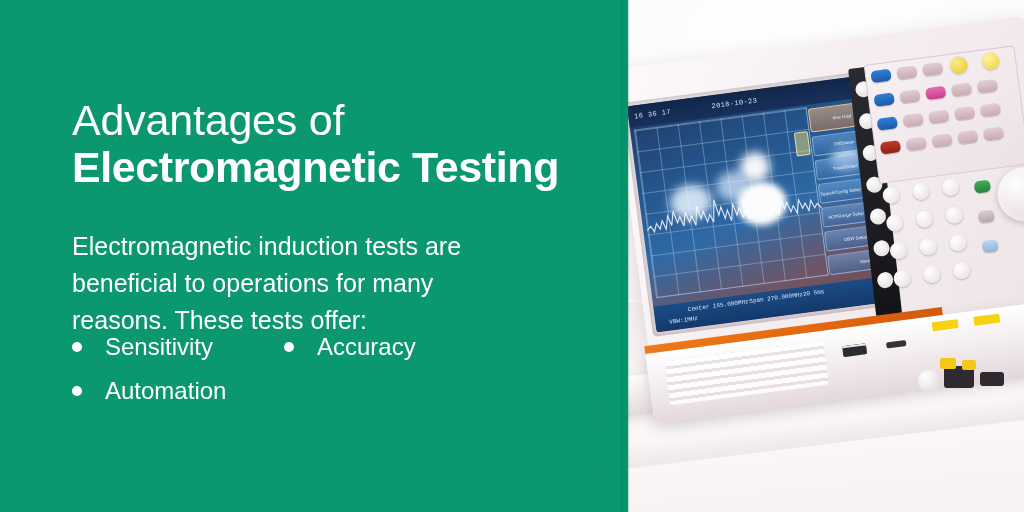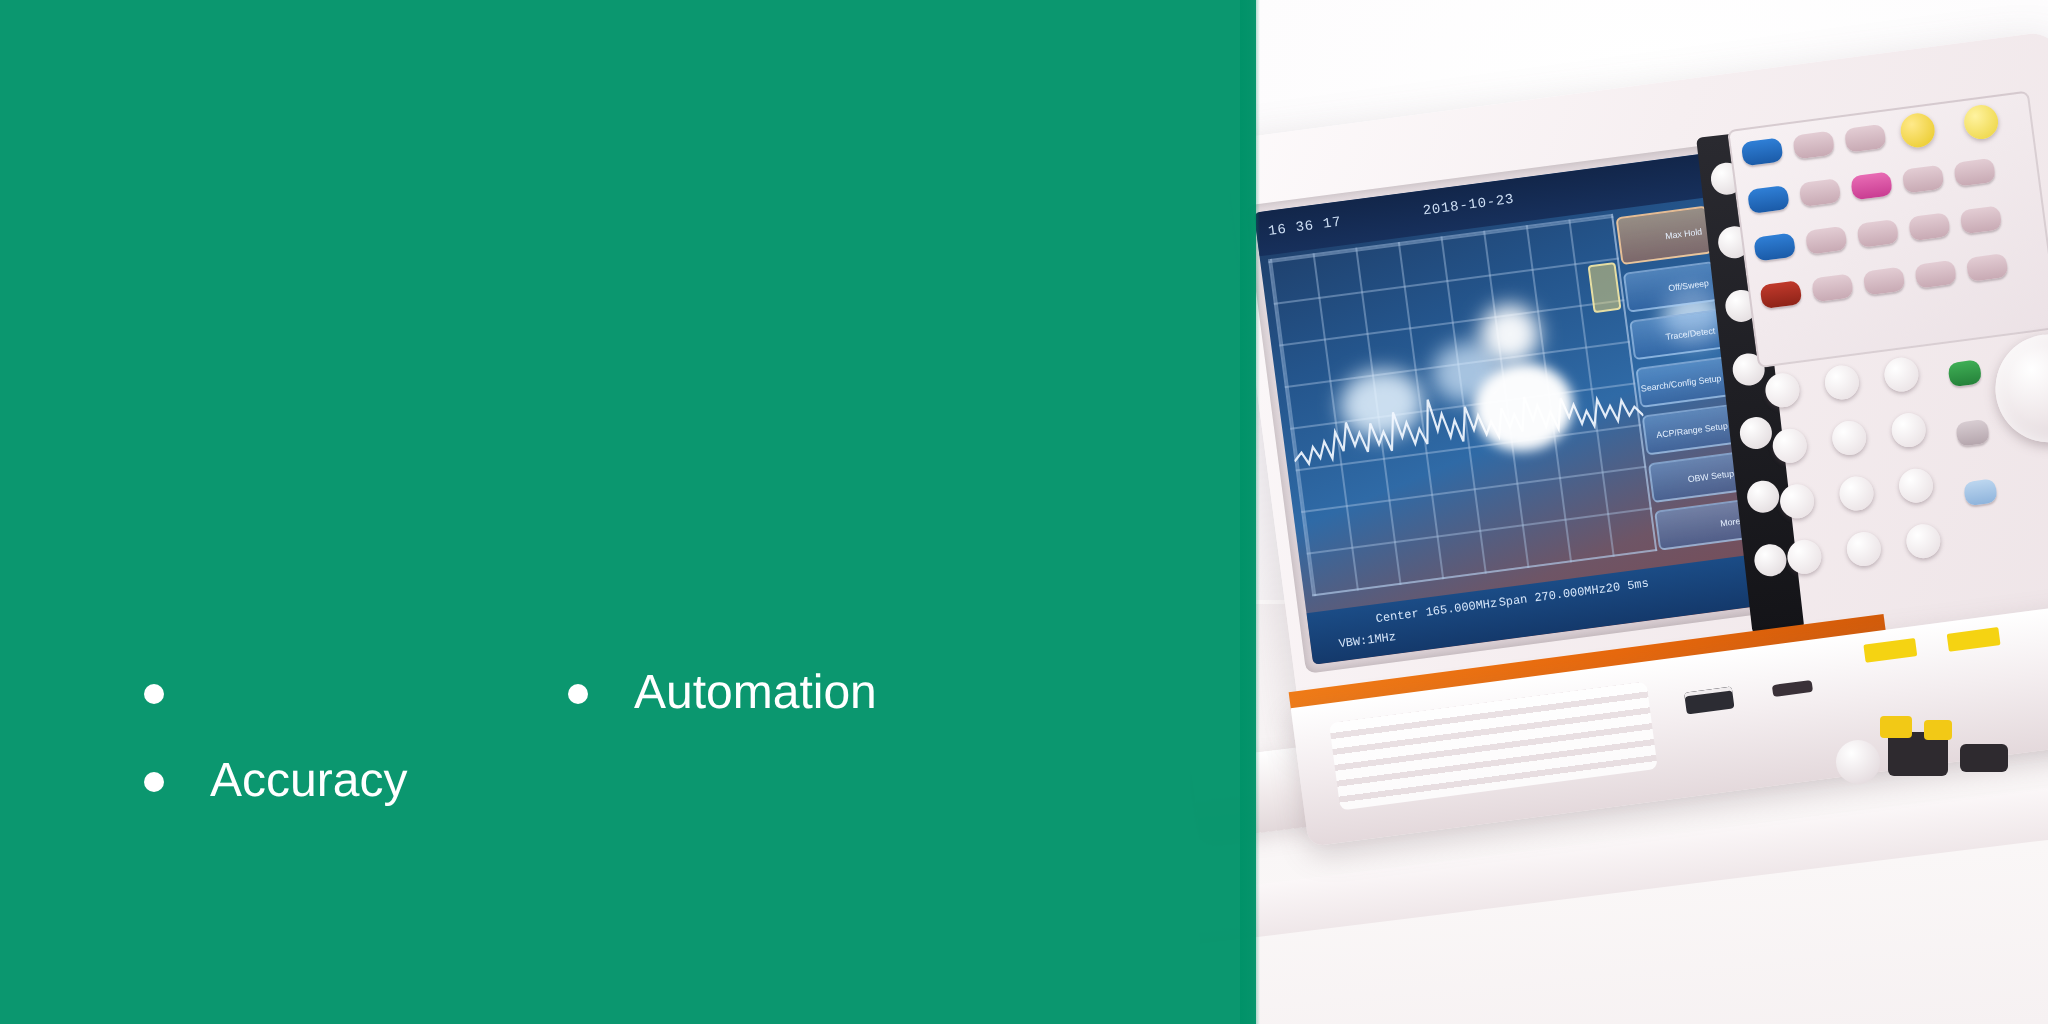--- a/index.html
+++ b/index.html
@@ -390,30 +390,36 @@
       <div class="cl-g" style="left:0;top:18px;width:22px;height:22px;"></div>
       <div class="cl-d" style="left:62px;top:20px;width:24px;height:14px;"></div>
     </div>
   </div>
 
   <div class="green-panel"></div>
   <div class="green-edge"></div>
 
   <div class="content">
 
-
+    <div class="title">
+      <div class="title-line1">Advantages of</div>
+      <div class="title-line2">Electromagnetic Testing</div>
+    </div>
+
+    <p class="body-copy">Electromagnetic induction tests are beneficial to operations for many reasons. These tests offer:</p>
 
     <div class="bullets">
       <div class="bullet">
         <span class="dot"></span>
+        <span class="bullet-label">Sensitivity</span>
+      </div>
+      <div class="bullet">
+        <span class="dot"></span>
+        <span class="bullet-label">Accuracy</span>
       </div>
       <div class="bullet">
         <span class="dot"></span>
         <span class="bullet-label">Automation</span>
       </div>
-      <div class="bullet">
-        <span class="dot"></span>
-        <span class="bullet-label">Accuracy</span>
-      </div>
     </div>
 
   </div>
 </div>
 
 </body></html>

